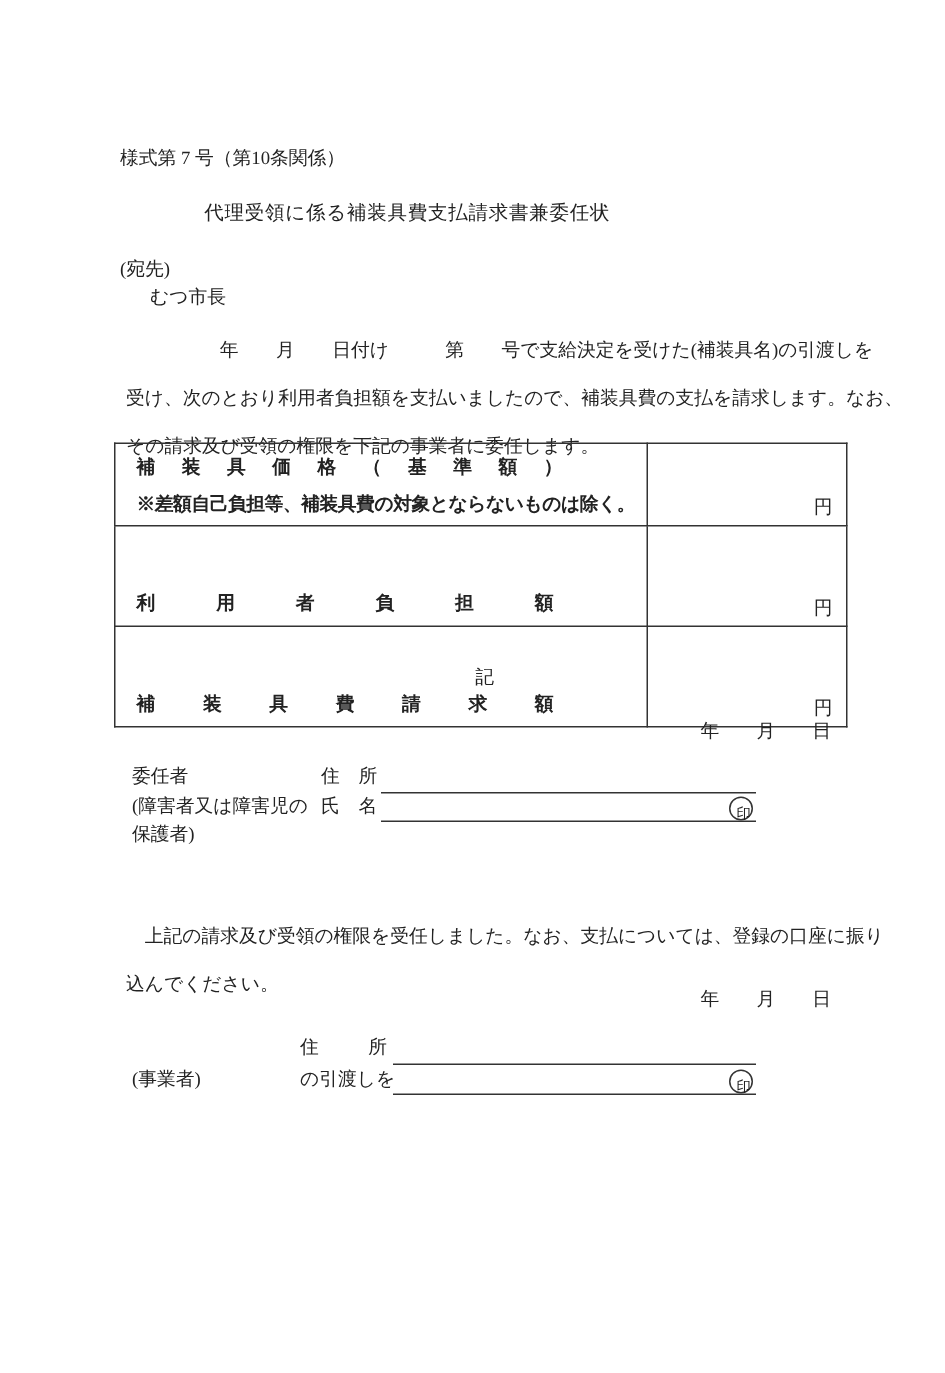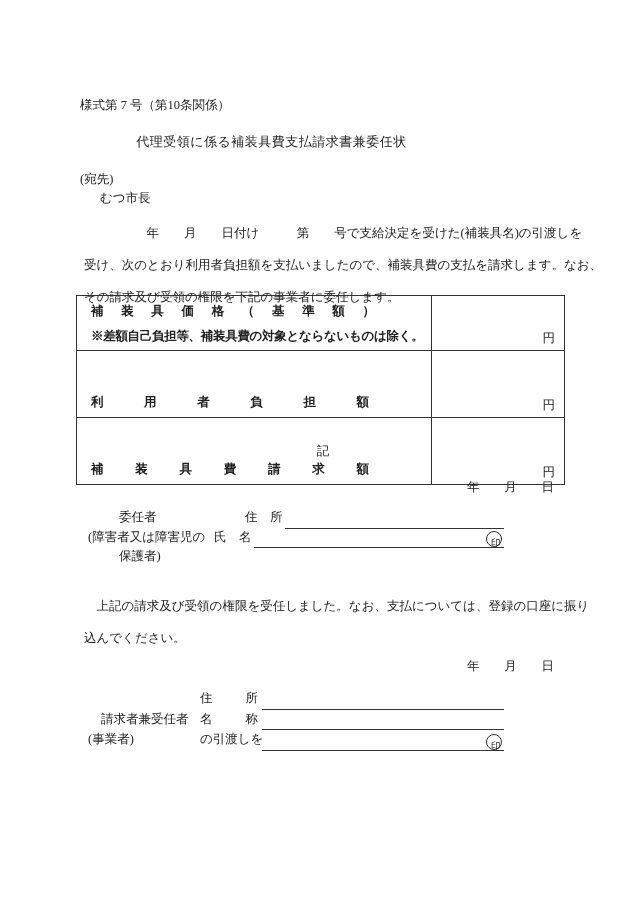--- a/index.html
+++ b/index.html
@@ -45,32 +45,32 @@
 
   .sig-block { left:68px; display:flex; flex-direction:column; }
   .sig-block.b1 { top:501px; width:436px; }
   .sig-block.b2 { top:681px; width:436px; }
   .sig-row { display:flex; align-items:flex-end; font-size:12.5px; line-height:1.15; }
   .b1 .sig-row { height:19.5px; }
   .b2 .sig-row { height:20.5px; }
   .party-col { flex:0 0 auto; white-space:nowrap; }
   .b1 .party-col { width:126px; }
   .b2 .party-col { width:112px; }
-  .ind4 { padding-left:4px;margin-left:31px; }
+  .ind4 { padding-left:4px; }
   .ind17 { padding-left:17px; }
   .mid-label { flex:0 0 auto; display:block; white-space:nowrap; }
   .b1 .mid-label { width:44px; }
   .b2 .mid-label { width:66px; }
   .sig-line { flex:1 1 auto; position:relative; border-bottom:1px solid #333333; height:16px; }
   .seal {
     position:absolute; right:2px; bottom:0;
     width:16px; height:16px; border:1px solid #333333; border-radius:50%;
     font-size:9.5px; line-height:15px; text-align:center; background:#ffffff66;
   }
-  .para2 { left:68px; top:578px; width:520px; }
+  .para2 { left:68px; top:596px; width:520px; }
   .para2 .pline { line-height:24px; white-space:nowrap; }
 </style>
 </head>
 <body>
 
 <div class="sheet">
 
   <div class="abs fs form-number nowrap">様式第 7 号（第10条関係）</div>
 
   <div class="abs doc-title">代理受領に係る補装具費支払請求書兼委任状</div>
@@ -143,25 +143,20 @@
 
   <div class="abs fs date-field date2">年　月　日</div>
 
   <div class="abs sig-block b2">
     <div class="sig-row">
       <span class="party-col"></span>
       <span class="mid-label jl">住　　所</span>
       <span class="sig-line"></span>
     </div>
     <div class="sig-row">
-      <span class="party-col ind17">請求者兼受任者</span>
-      <span class="mid-label jl">名　　称</span>
-      <span class="sig-line"></span>
-    </div>
-    <div class="sig-row">
       <span class="party-col">(事業者)</span>
       <span class="mid-label">の引渡しを</span>
       <span class="sig-line">
         <span class="seal">印</span>
       </span>
     </div>
   </div>
 
 </div>
 

